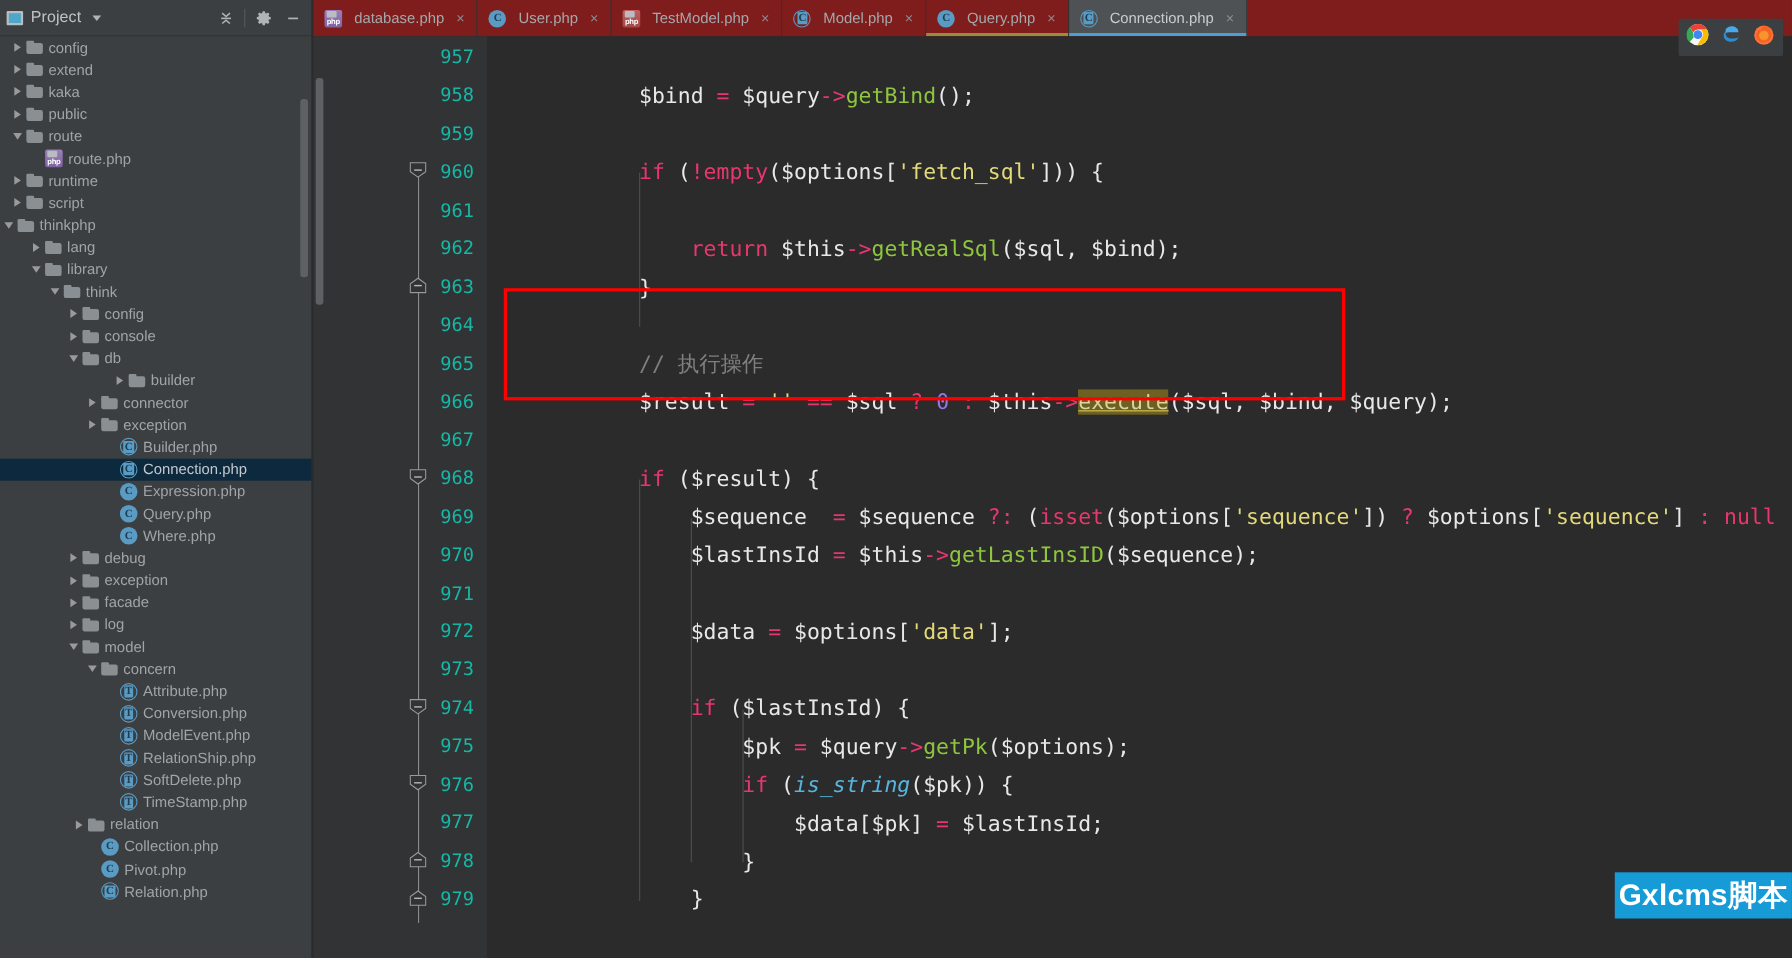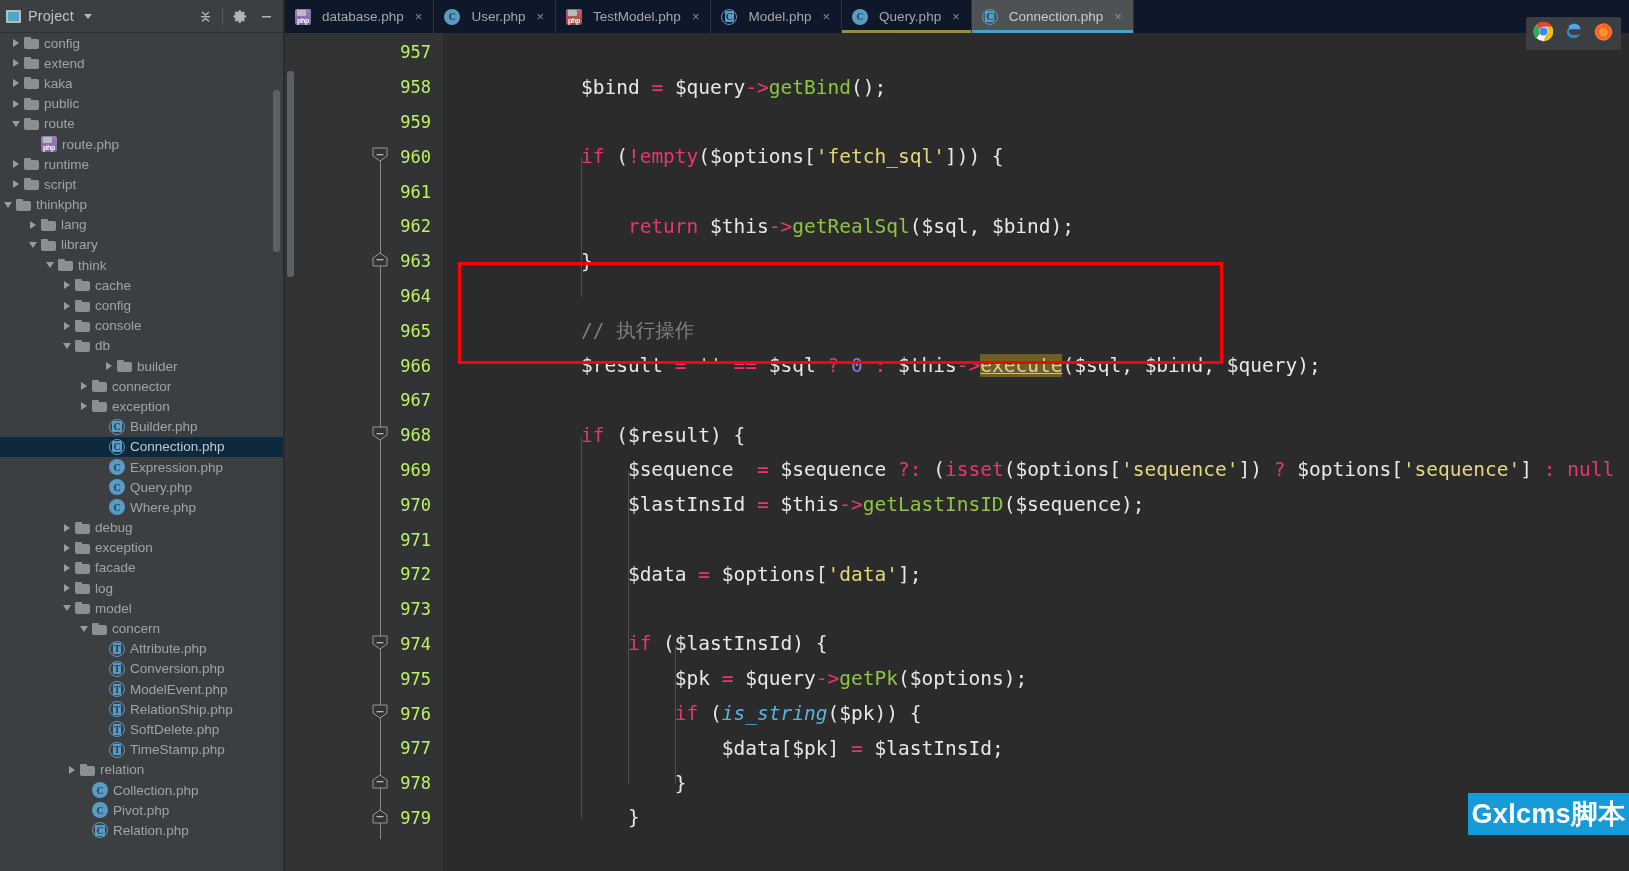--- a/index.html
+++ b/index.html
@@ -106,21 +106,21 @@
     background: #5e6164; border-radius: 3px;
   }
   .panel-edge { position:absolute; right:0; top:0; width:2px; height:871px; background:#2b2b2b; }
 
   
   .editor-area {
     flex: 1; height: 871px; display: flex; flex-direction: column;
     background: #2b2b2b; position: relative; min-width: 0;
   }
   .tabbar {
-    height: 33px; background: #0f172a; display: flex; align-items: stretch;
+    height: 33px; background: #7f1d1d; display: flex; align-items: stretch;
     flex: 0 0 33px; overflow: hidden;
   }
   .tab {
     display: flex; align-items: center; gap: 6px;
     padding: 0 11px 0 10px; position: relative;
     border-right: 1px solid #323232;
     font-size: 13.5px; color: #a4a8ab; white-space: nowrap;
   }
   .tab.active { background: #4e5254; color: #c8ccd0; }
   .tab.active:after {
@@ -134,21 +134,21 @@
     margin-left: 5px; color: #8a8e91; font-size: 13px; line-height: 1;
   }
 
   .code-wrap { flex: 1; display: flex; position: relative; overflow: hidden; }
   .gutter {
     width: 158px; flex: 0 0 158px; background: #313335;
     position: relative; padding-top: 2px;
   }
   .gutter-line {
     height: 34.8px; display: flex; align-items: center; justify-content: flex-end;
-    padding-right: 12px; color: #bef264;
+    padding-right: 12px; color: #14b8a6;
     font-family: "DejaVu Sans Mono", monospace; font-size: 17px;
   }
   .fold-col { position: absolute; right: 52px; top: 0; width: 22px; height: 100%; }
   .fold-line { position: absolute; left: 10.5px; width: 1px; background: #8c8c8c; }
   .fm-box { position:absolute; left:3px; width:16px; height:15px; }
   .fm-box svg { display:block; }
 
   .gutter-scroll {
     position: absolute; left: 2px; top: 0; width: 7px; background: #5e6164; border-radius: 3px;
   }
@@ -303,27 +303,20 @@
           </span>
           <span class="folder-ico"></span>
           <span class="tlabel">library</span>
         </div>
         <div class="trow" style="padding-left: 42px;">
           <span class="arrow-box">
             <span class="arrow-d"></span>
           </span>
           <span class="folder-ico"></span>
           <span class="tlabel">think</span>
-        </div>
-        <div class="trow" style="padding-left: 59px;">
-          <span class="arrow-box">
-            <span class="arrow-r"></span>
-          </span>
-          <span class="folder-ico"></span>
-          <span class="tlabel">cache</span>
         </div>
         <div class="trow" style="padding-left: 59px;">
           <span class="arrow-box">
             <span class="arrow-r"></span>
           </span>
           <span class="folder-ico"></span>
           <span class="tlabel">config</span>
         </div>
         <div class="trow" style="padding-left: 59px;">
           <span class="arrow-box">

